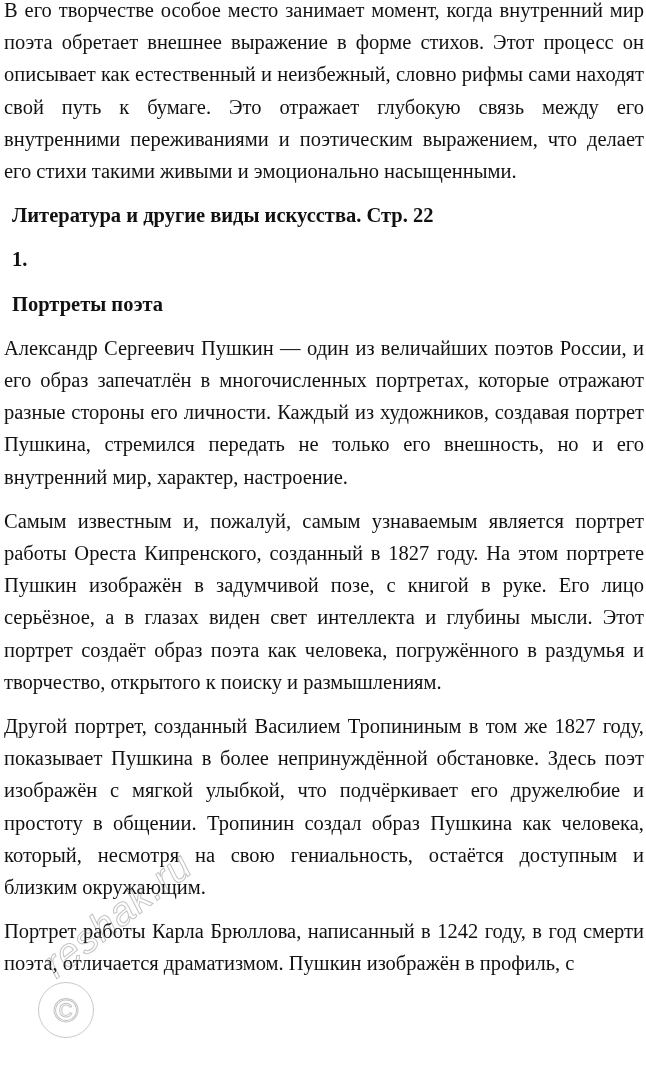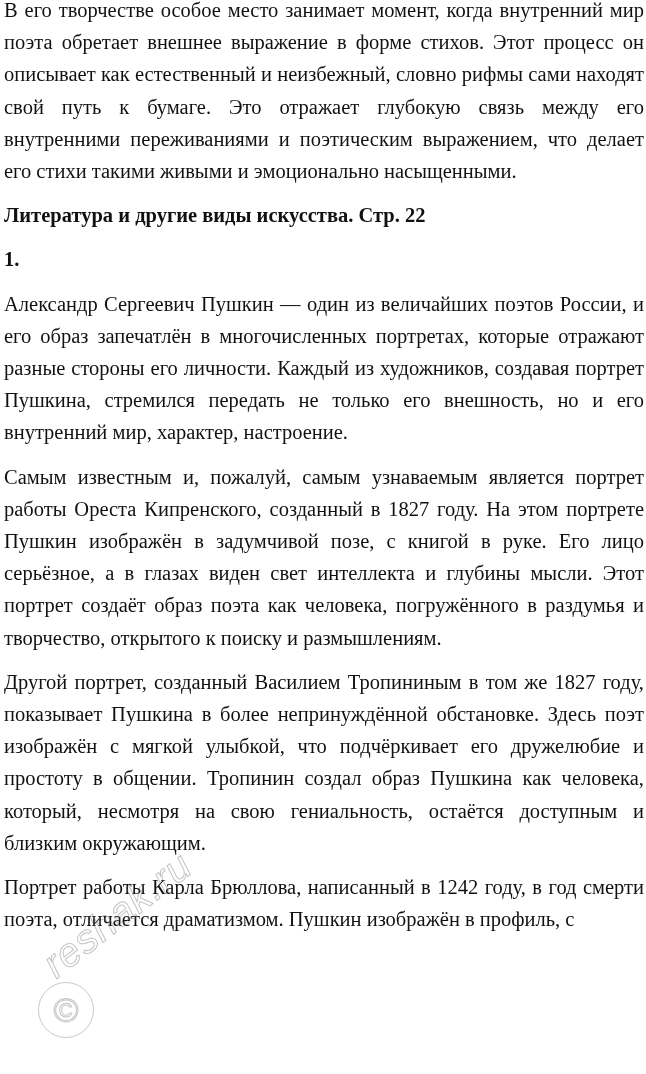--- a/index.html
+++ b/index.html
@@ -22,21 +22,21 @@
       width: 640px;
     }
     .para {
       margin: 0 0 12px 0;
       font-size: 20.5px;
       line-height: 32.2px;
       text-align: justify;
       text-align-last: left;
     }
     .heading {
-      margin: 0 0 12px 0;
+      margin: 0 0 12px 8px;
       font-size: 20.5px;
       line-height: 32.2px;
       font-weight: bold;
     }
     .watermark {
       position: absolute;
       left: 30px;
       top: 900px;
       width: 200px;
       height: 150px;
@@ -72,20 +72,21 @@
       -webkit-text-stroke: 1px rgba(120,120,120,0.45);
     }
   </style>
 </head>
 <body>
 
 <div class="page">
   <p class="para">В его творчестве особое место занимает момент, когда внутренний мир поэта обретает внешнее выражение в форме стихов. Этот процесс он описывает как естественный и неизбежный, словно рифмы сами находят свой путь к бумаге. Это отражает глубокую связь между его внутренними переживаниями и поэтическим выражением, что делает его стихи такими живыми и эмоционально насыщенными.</p>
   <p class="heading">Литература и другие виды искусства. Стр. 22</p>
   <p class="heading">1.</p>
+  <p class="heading">Портреты поэта</p>
   <p class="para">Александр Сергеевич Пушкин — один из величайших поэтов России, и его образ запечатлён в многочисленных портретах, которые отражают разные стороны его личности. Каждый из художников, создавая портрет Пушкина, стремился передать не только его внешность, но и его внутренний мир, характер, настроение.</p>
   <p class="para">Самым известным и, пожалуй, самым узнаваемым является портрет работы Ореста Кипренского, созданный в 1827 году. На этом портрете Пушкин изображён в задумчивой позе, с книгой в руке. Его лицо серьёзное, а в глазах виден свет интеллекта и глубины мысли. Этот портрет создаёт образ поэта как человека, погружённого в раздумья и творчество, открытого к поиску и размышлениям.</p>
   <p class="para">Другой портрет, созданный Василием Тропининым в том же 1827 году, показывает Пушкина в более непринуждённой обстановке. Здесь поэт изображён с мягкой улыбкой, что подчёркивает его дружелюбие и простоту в общении. Тропинин создал образ Пушкина как человека, который, несмотря на свою гениальность, остаётся доступным и близким окружающим.</p>
   <p class="para">Портрет работы Карла Брюллова, написанный в 1242 году, в год смерти поэта, отличается драматизмом. Пушкин изображён в профиль, с</p>
 </div>
 
 <div class="watermark">
   <span class="wm-text">reshak.ru</span>
   <span class="wm-copy">©</span>
 </div>

